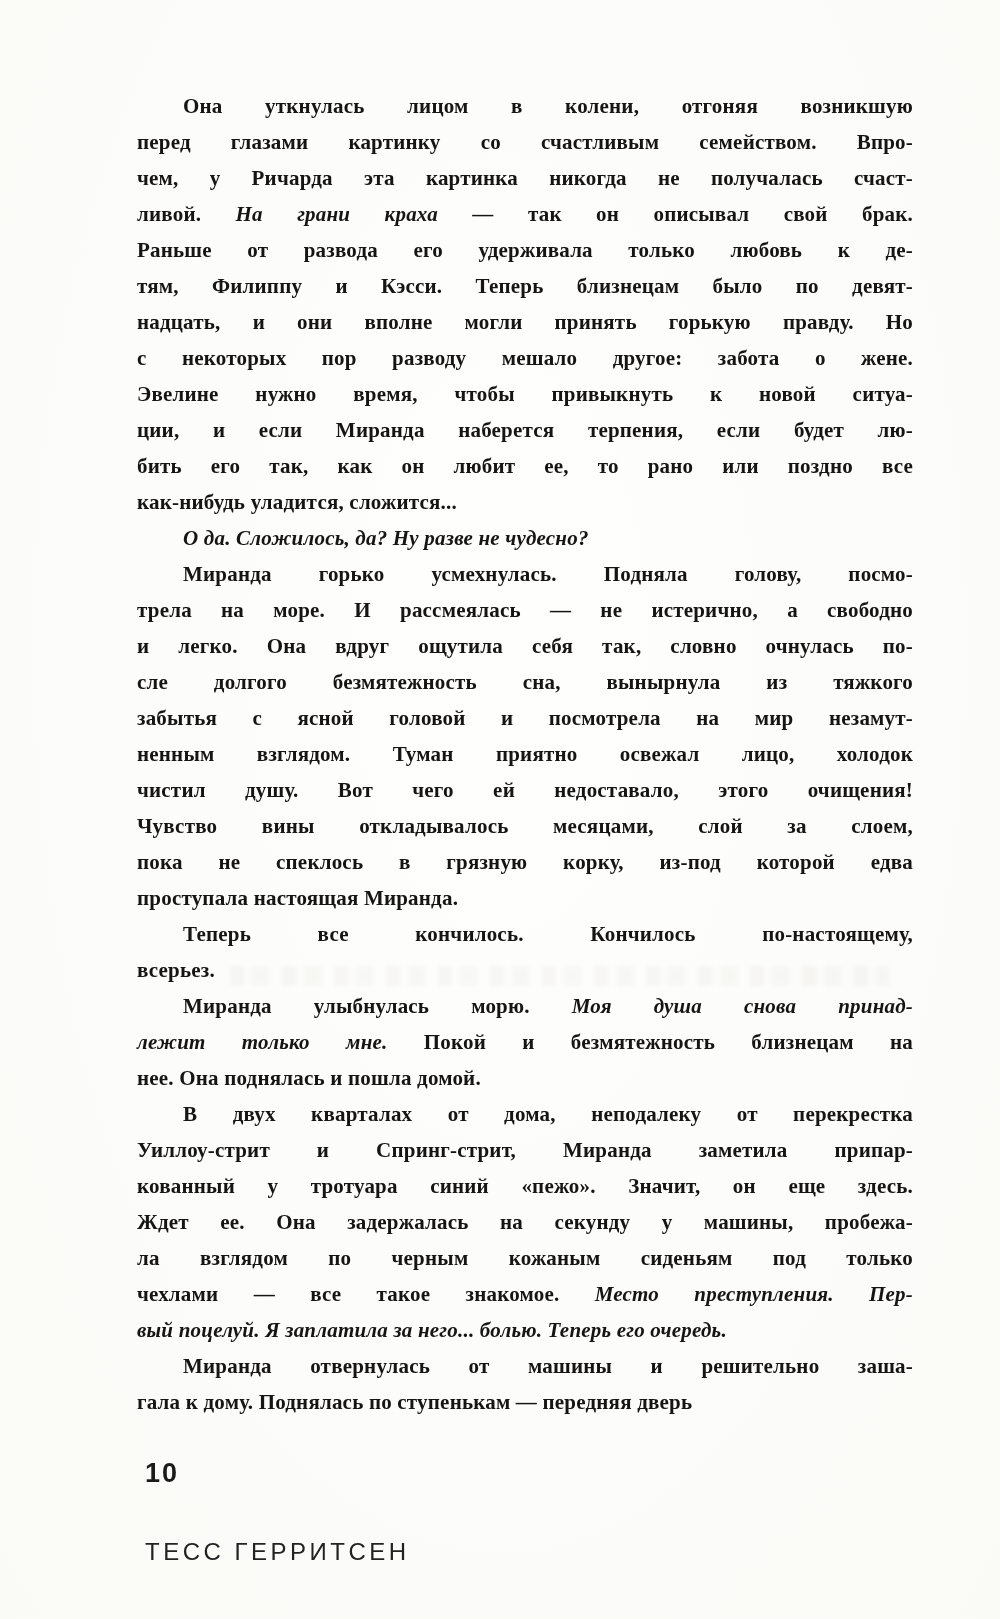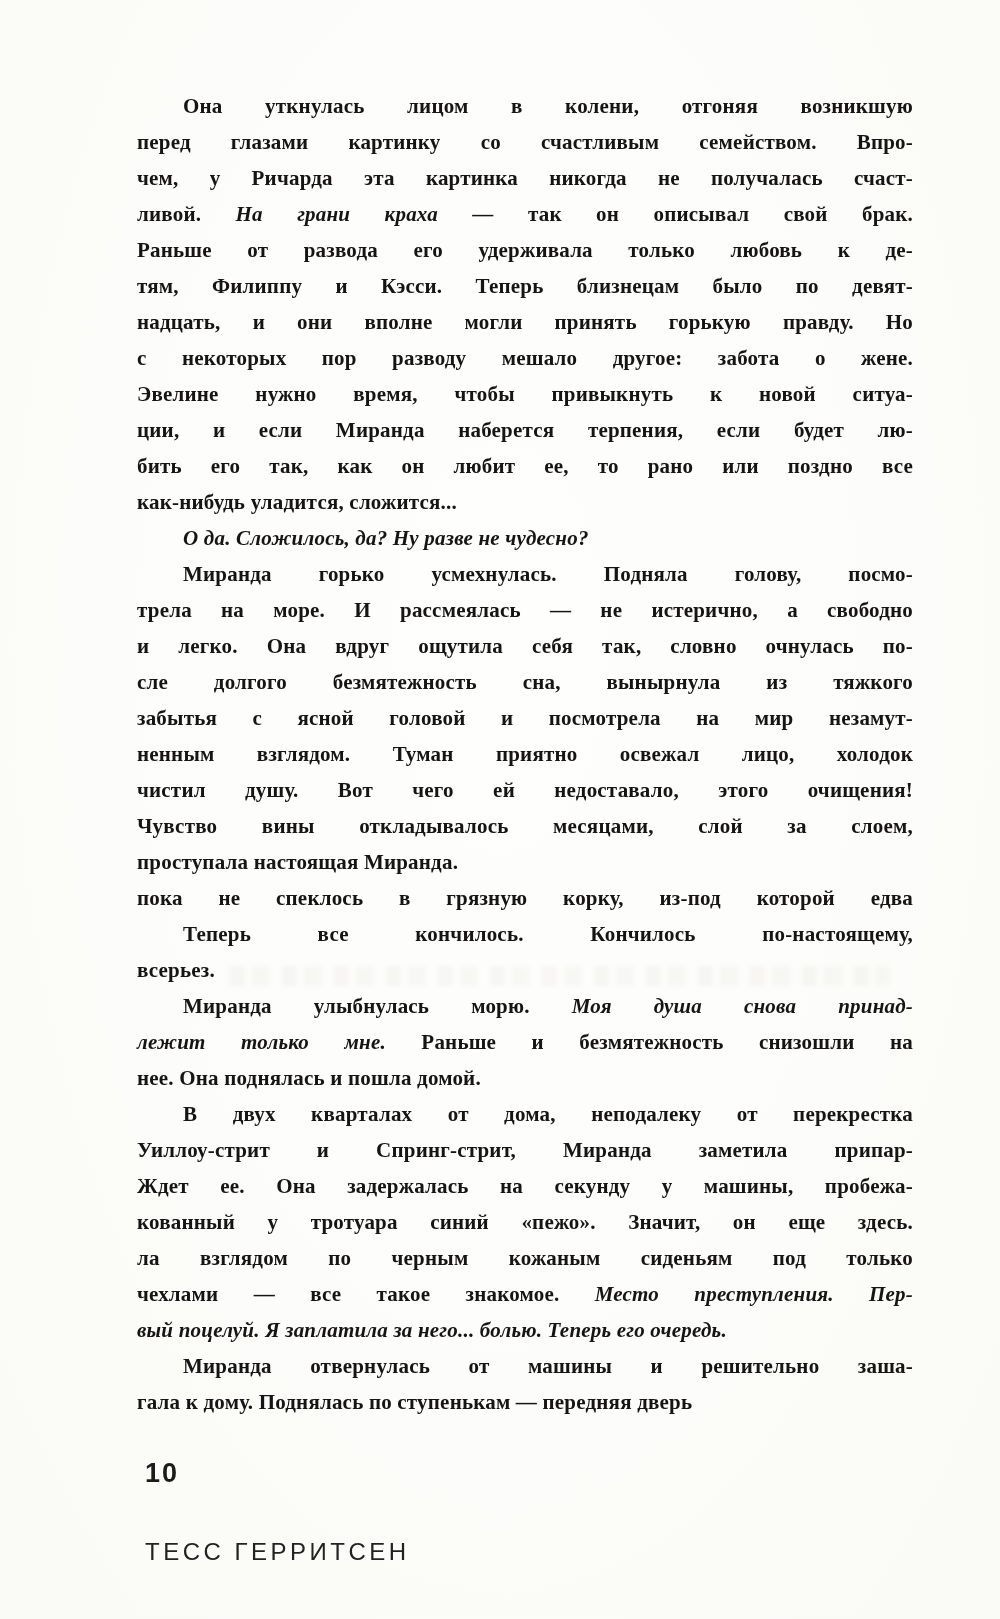--- a/index.html
+++ b/index.html
@@ -107,31 +107,31 @@
       <div class="line"><span>как-нибудь уладится, сложится...</span></div>
       <div class="line indent"><span class="it">О да. Сложилось, да? Ну разве не чудесно?</span></div>
       <div class="line indent justify"><span>Миранда горько усмехнулась. Подняла голову, посмо-</span></div>
       <div class="line justify"><span>трела на море. И рассмеялась — не истерично, а свободно</span></div>
       <div class="line justify"><span>и легко. Она вдруг ощутила себя так, словно очнулась по-</span></div>
       <div class="line justify"><span>сле долгого безмятежность сна, вынырнула из тяжкого</span></div>
       <div class="line justify"><span>забытья с ясной головой и посмотрела на мир незамут-</span></div>
       <div class="line justify"><span>ненным взглядом. Туман приятно освежал лицо, холодок</span></div>
       <div class="line justify"><span>чистил душу. Вот чего ей недоставало, этого очищения!</span></div>
       <div class="line justify"><span>Чувство вины откладывалось месяцами, слой за слоем,</span></div>
+      <div class="line justify"><span>пока не спеклось в грязную корку, из-под которой едва</span></div>
       <div class="line"><span>проступала настоящая Миранда.</span></div>
-      <div class="line justify"><span>пока не спеклось в грязную корку, из-под которой едва</span></div>
       <div class="line indent justify"><span>Теперь все кончилось. Кончилось по-настоящему,</span></div>
       <div class="line"><span>всерьез.</span></div>
       <div class="line indent justify"><span>Миранда улыбнулась морю. </span><span class="it">Моя душа снова принад-</span></div>
-      <div class="line justify"><span class="it">лежит только мне.</span><span> Раньше и безмятежность снизошли на</span></div>
+      <div class="line justify"><span class="it">лежит только мне.</span><span> Покой и безмятежность близнецам на</span></div>
       <div class="line"><span>нее. Она поднялась и пошла домой.</span></div>
       <div class="line indent justify"><span>В двух кварталах от дома, неподалеку от перекрестка</span></div>
       <div class="line justify"><span>Уиллоу-стрит и Спринг-стрит, Миранда заметила припар-</span></div>
+      <div class="line justify"><span>кованный у тротуара синий «пежо». Значит, он еще здесь.</span></div>
       <div class="line justify"><span>Ждет ее. Она задержалась на секунду у машины, пробежа-</span></div>
-      <div class="line justify"><span>кованный у тротуара синий «пежо». Значит, он еще здесь.</span></div>
       <div class="line justify"><span>ла взглядом по черным кожаным сиденьям под только</span></div>
       <div class="line justify"><span>чехлами — все такое знакомое. </span><span class="it">Место преступления. Пер-</span></div>
       <div class="line"><span class="it">вый поцелуй. Я заплатила за него... болью. Теперь его очередь.</span></div>
       <div class="line indent justify"><span>Миранда отвернулась от машины и решительно заша-</span></div>
       <div class="line"><span>гала к дому. Поднялась по ступенькам — передняя дверь</span></div>
     </div>
 
   <div class="show-through"></div>
 
   <div class="footer">

